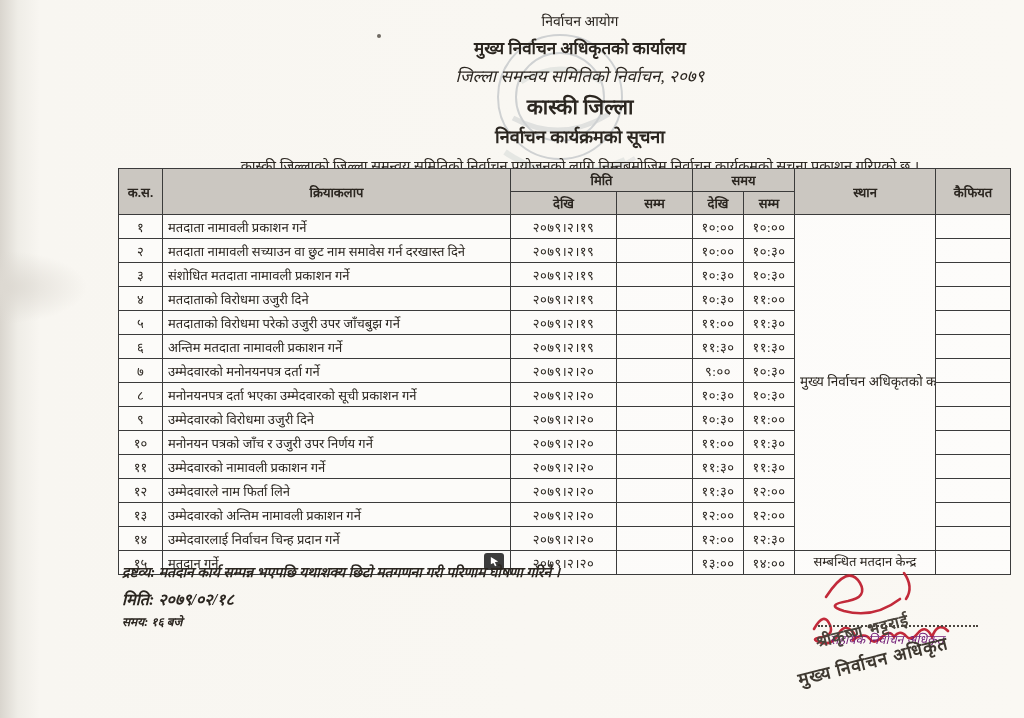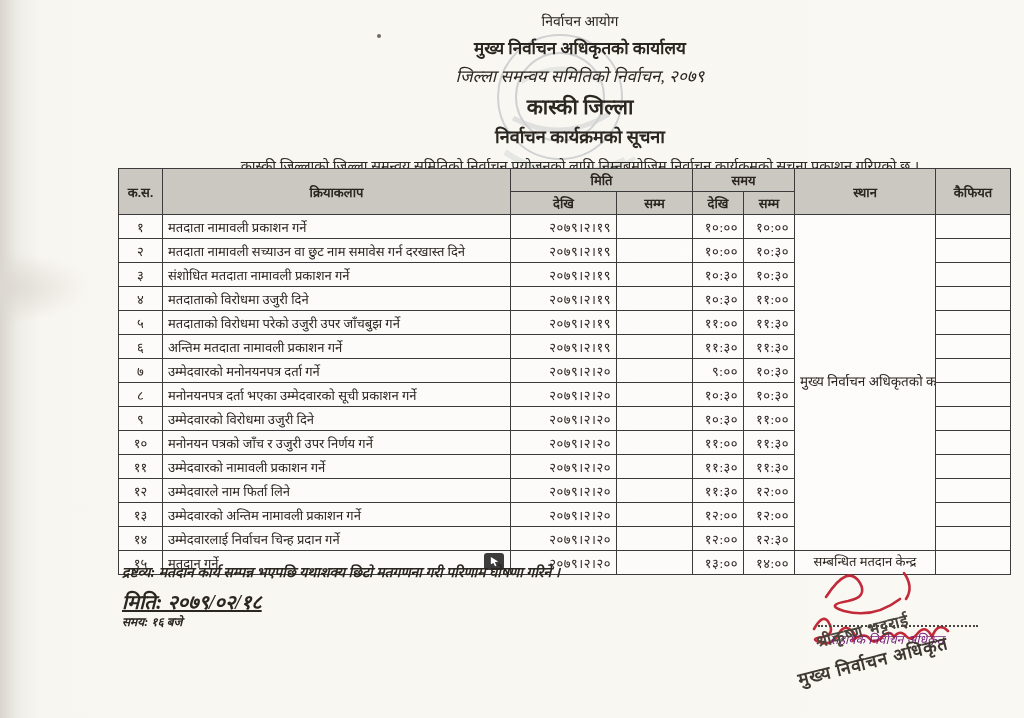--- a/index.html
+++ b/index.html
@@ -30,32 +30,32 @@
     font-size:13px;
   }
   table.sched th,table.sched td{
     border:1.4px solid #3b3b3b;padding:1px 5px;overflow:hidden;white-space:nowrap;
   }
   table.sched thead th{
     background:#cbc7c1;font-weight:bold;text-align:center;font-size:13px;padding:2px 2px;
   }
   table.sched tbody td{height:21px;background:rgba(255,255,255,.55);}
   td.c-sn{text-align:center;}
-  td.c-date,td.c-time{text-align:right;padding-left:8px;letter-spacing:.5px;margin-top:6px;}
+  td.c-date,td.c-time{text-align:center;padding-left:8px;letter-spacing:.5px;margin-top:6px;}
   td.c-place{text-align:center;white-space:normal;line-height:1.25;}
   .place-merged{font-size:13.5px;}
   td.c-activity{position:relative;}
   .cursor-chip{
     position:absolute;right:6px;top:2px;width:20px;height:17px;border-radius:3px;
     background:#3c3c3c;display:none;align-items:center;justify-content:center;
   }
   .cursor-chip svg{display:block;}
   
   .note-line{position:absolute;left:122px;top:562px;font-size:14px;font-style:italic;font-weight:bold;}
-  .meta-date{position:absolute;left:122px;top:588px;font-size:20px;font-style:italic;font-weight:bold;text-decoration:underline;}
+  .meta-date{position:absolute;left:122px;top:588px;font-size:16px;font-style:italic;font-weight:bold;}
   .meta-time{position:absolute;left:122px;top:613px;font-size:12px;font-style:italic;font-weight:bold;}
   
   .sig-block{position:absolute;left:790px;top:555px;width:230px;height:160px;}
   .sig-scribble{position:absolute;left:18px;top:0px;}
   .sig-dots{position:absolute;left:28px;top:70px;width:160px;border-bottom:2px dotted #4a453f;}
   .sig-designation{position:absolute;left:40px;top:76px;font-size:12.5px;font-style:italic;color:#701a75;white-space:nowrap;}
   .stamp-name{
     position:absolute;left:26px;top:76px;font-size:16px;font-weight:bold;color:#4a443c;
     transform:rotate(-14deg);transform-origin:left center;white-space:nowrap;letter-spacing:1px;
   }

